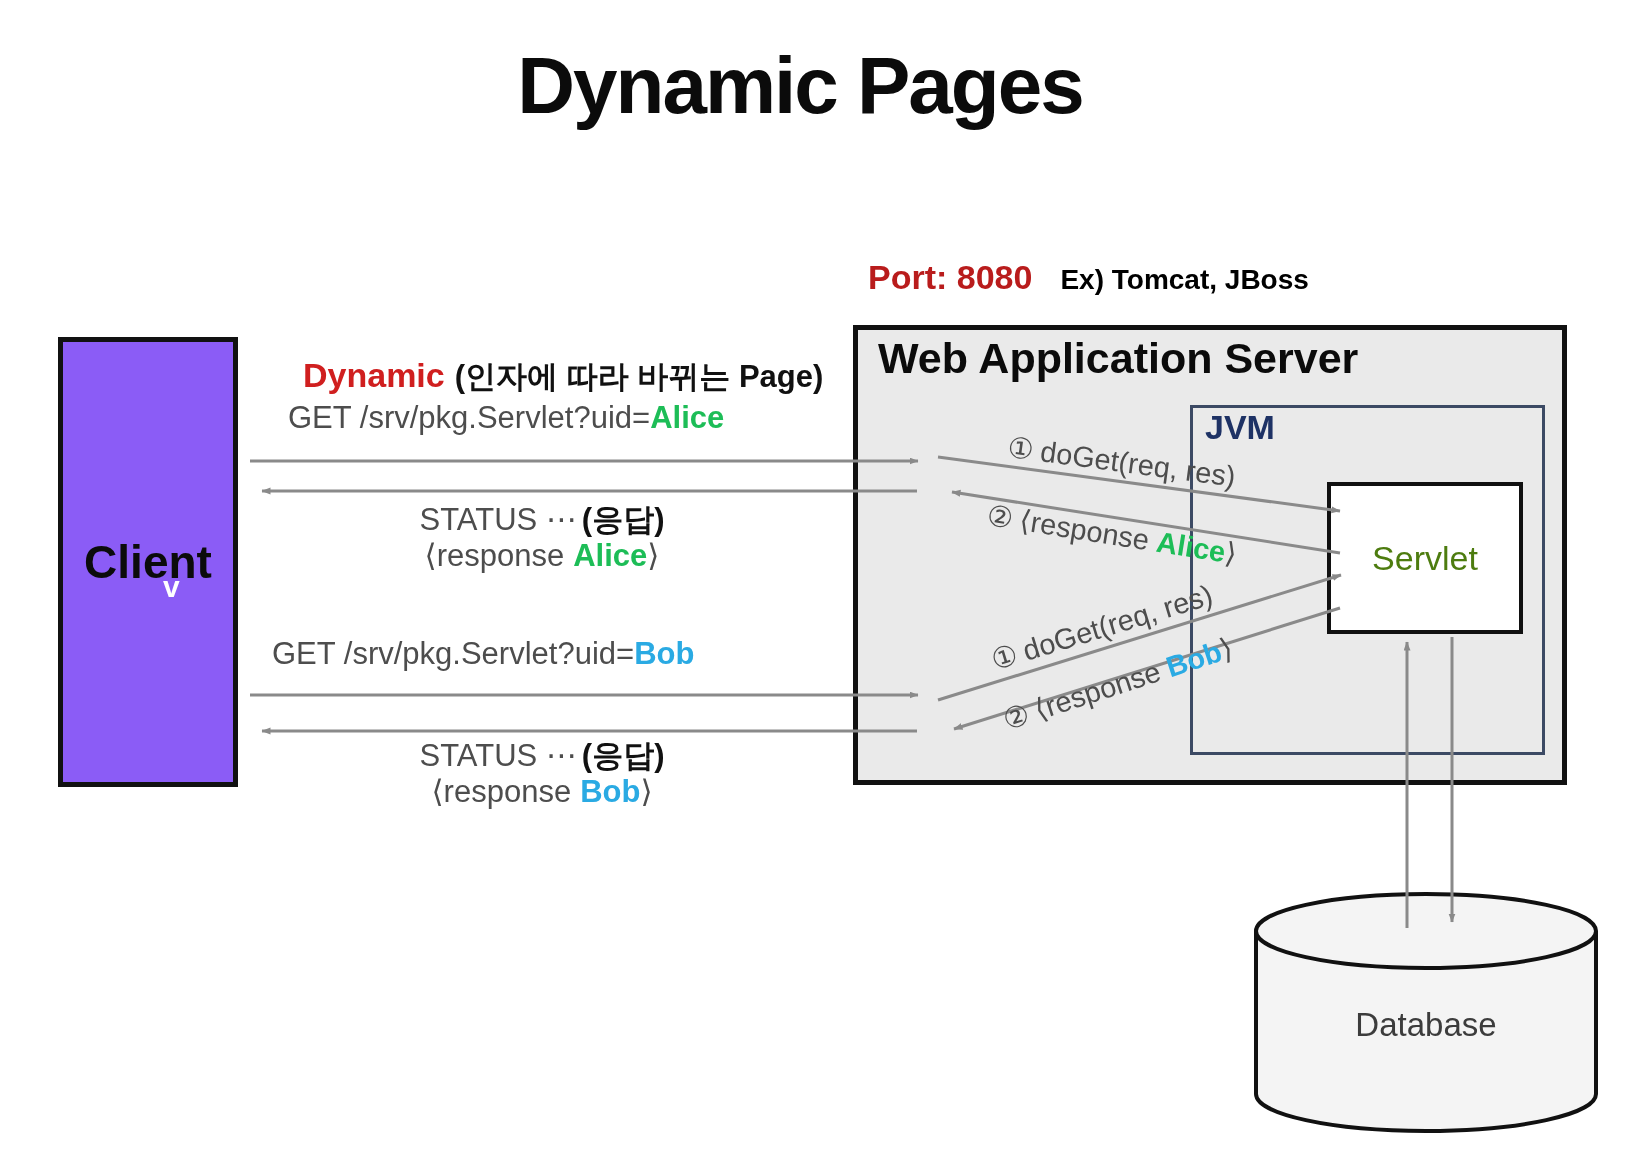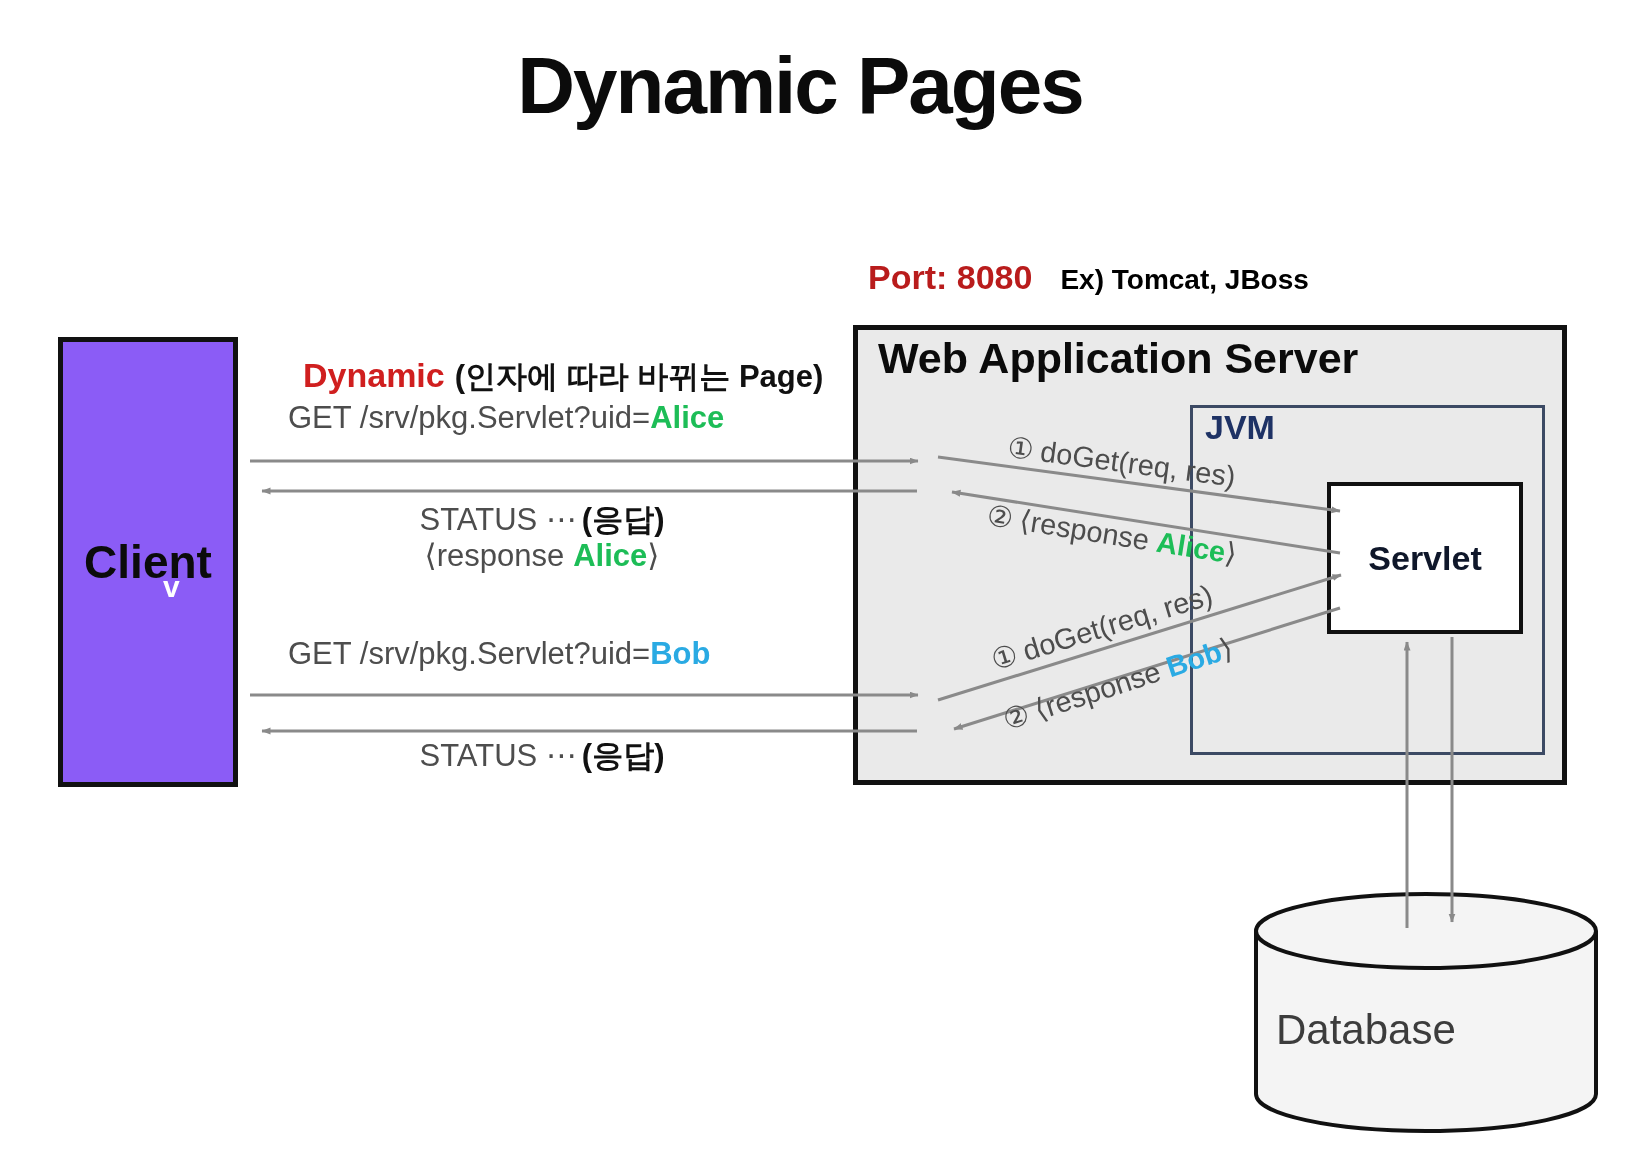--- a/index.html
+++ b/index.html
@@ -24,48 +24,48 @@
   
   .was-box{position:absolute;left:853px;top:325px;width:714px;height:460px;
     background:#eaeaea;border:5px solid #111;box-sizing:border-box;}
   .was-title{position:absolute;left:878px;top:334px;font-size:43px;font-weight:800;color:#0b0b0b;white-space:nowrap;}
   .jvm-box{position:absolute;left:1190px;top:405px;width:355px;height:350px;
     border:3px solid #3c4a64;box-sizing:border-box;}
   .jvm-label{position:absolute;left:1205px;top:408px;font-size:34px;font-weight:800;color:#1e3265;}
   .servlet-box{position:absolute;left:1327px;top:482px;width:196px;height:152px;
     background:#ffffff;border:4px solid #111;box-sizing:border-box;
     display:flex;align-items:center;justify-content:center;}
-  .servlet-label{font-size:34px;font-weight:700;color:#0f172a;}
+  .servlet-label{font-size:34px;font-weight:400;color:#4d7c0f;}
 
   
   .msg{position:absolute;white-space:nowrap;color:#4d4d4d;font-size:31px;font-weight:400;}
   .dynamic-line{left:303px;top:356px;}
   .dynamic-word{color:#d01f1f;font-size:34px;font-weight:800;}
   .dynamic-note{color:#111;font-size:31px;font-weight:800;margin-left:10px;}
   .get-alice-line{left:288px;top:400px;}
-  .get-bob-line{left:288px;top:636px;text-align:center;}
+  .get-bob-line{left:272px;top:636px;text-align:center;}
   .user-alice{color:#1dbd57;font-weight:800;}
   .user-bob{color:#2aaae3;font-weight:800;}
   .status-block{position:absolute;left:392px;width:300px;text-align:center;line-height:36px;}
   .status-1{top:502px;}
   .status-2{top:738px;}
   .status-note{color:#111;font-weight:800;margin-left:5px;}
   .resp-name{margin-left:9px;}
 
   
   .rot{position:absolute;white-space:nowrap;color:#4d4d4d;font-size:29px;font-weight:400;}
   .doget-1{left:1010px;top:430px;transform:rotate(7.5deg);transform-origin:left top;}
   .resp-alice{left:990px;top:498px;transform:rotate(9deg);transform-origin:left top;}
   .doget-2{left:992px;top:644px;transform:rotate(-17deg);transform-origin:left center;}
   .resp-bob{left:1004px;top:704px;transform:rotate(-18deg);transform-origin:left center;}
   .step-num{margin-right:7px;}
   .rot .resp-name{margin-left:8px;}
 
-  .db-label{position:absolute;left:1276px;top:1006px;width:300px;text-align:left;
-    font-size:42px;font-weight:400;color:#3c3c3c;}
+  .db-label{position:absolute;left:1276px;top:1006px;width:300px;text-align:center;
+    font-size:33px;font-weight:400;color:#3c3c3c;}
 
   svg.overlay{position:absolute;left:0;top:0;pointer-events:none;}
 </style>
 </head>
 <body>
 
 <div class="stage">
 
   <h1 class="page-title">Dynamic Pages</h1>
 
@@ -130,20 +130,23 @@
   </div>
 
   <div class="msg get-bob-line">
     <span>GET /srv/pkg.Servlet?uid=</span><span class="user-bob">Bob</span>
   </div>
 
   <div class="msg status-block status-2">
     <div>
       <span>STATUS ⋯</span><span class="status-note">(응답)</span>
     </div>
+    <div>
+      <span>⟨response</span><span class="user-bob resp-name">Bob</span><span>⟩</span>
+    </div>
   </div>
 
   <div class="rot doget-1">
     <span class="step-num">①</span><span>doGet(req, res)</span>
   </div>
 
   <div class="rot resp-alice">
     <span class="step-num">②</span><span>⟨response</span><span class="user-alice resp-name">Alice</span><span>⟩</span>
   </div>
 

